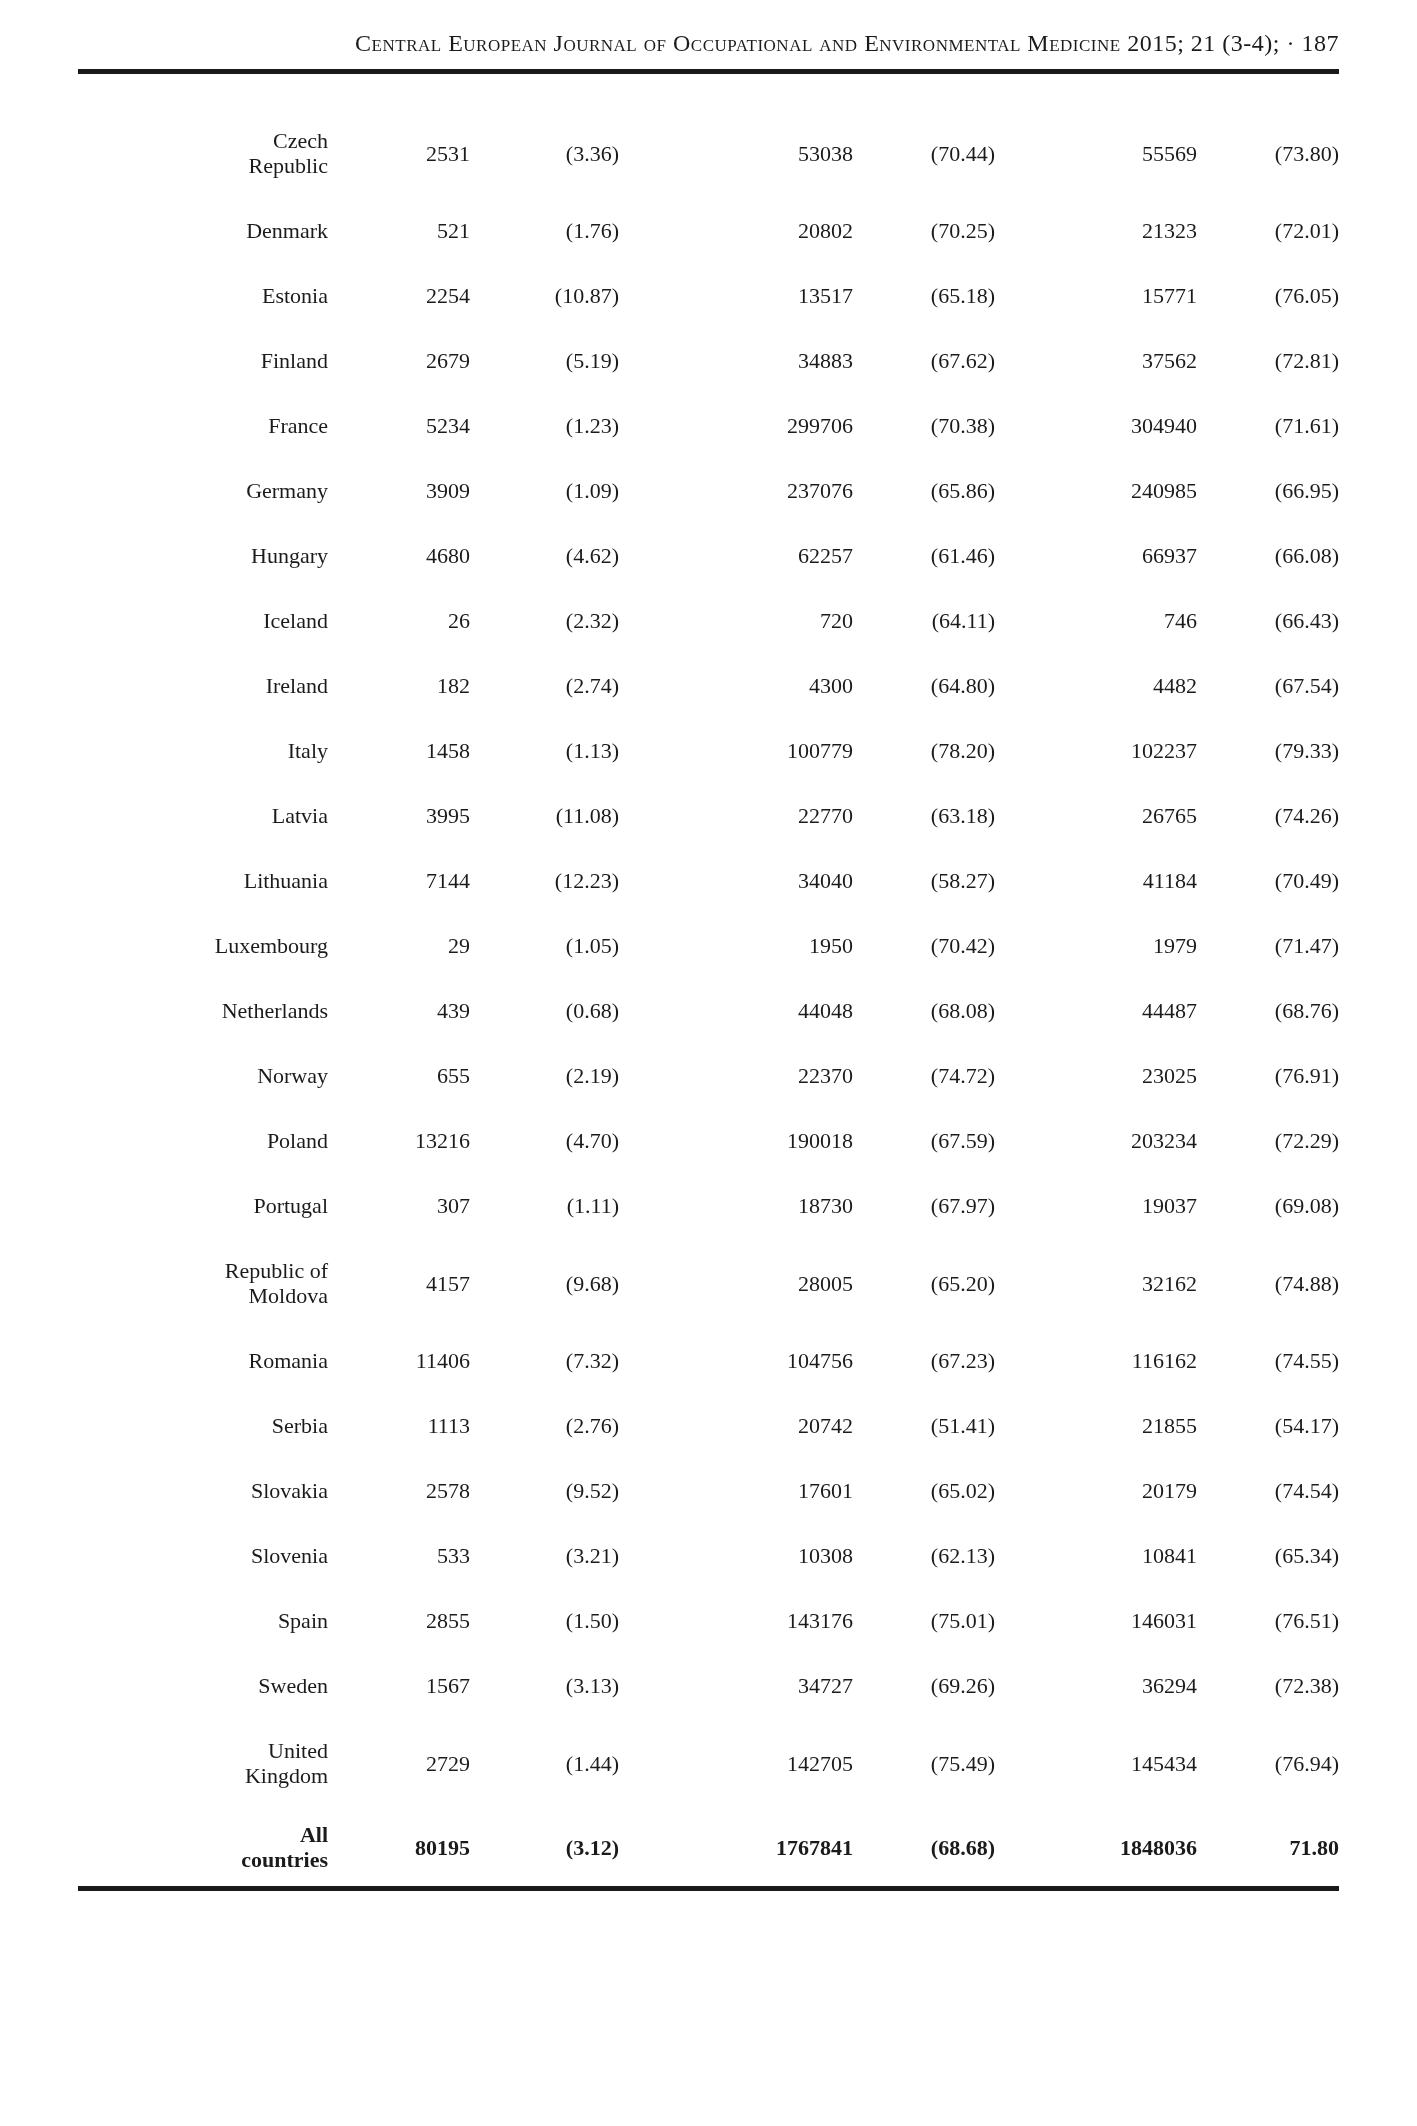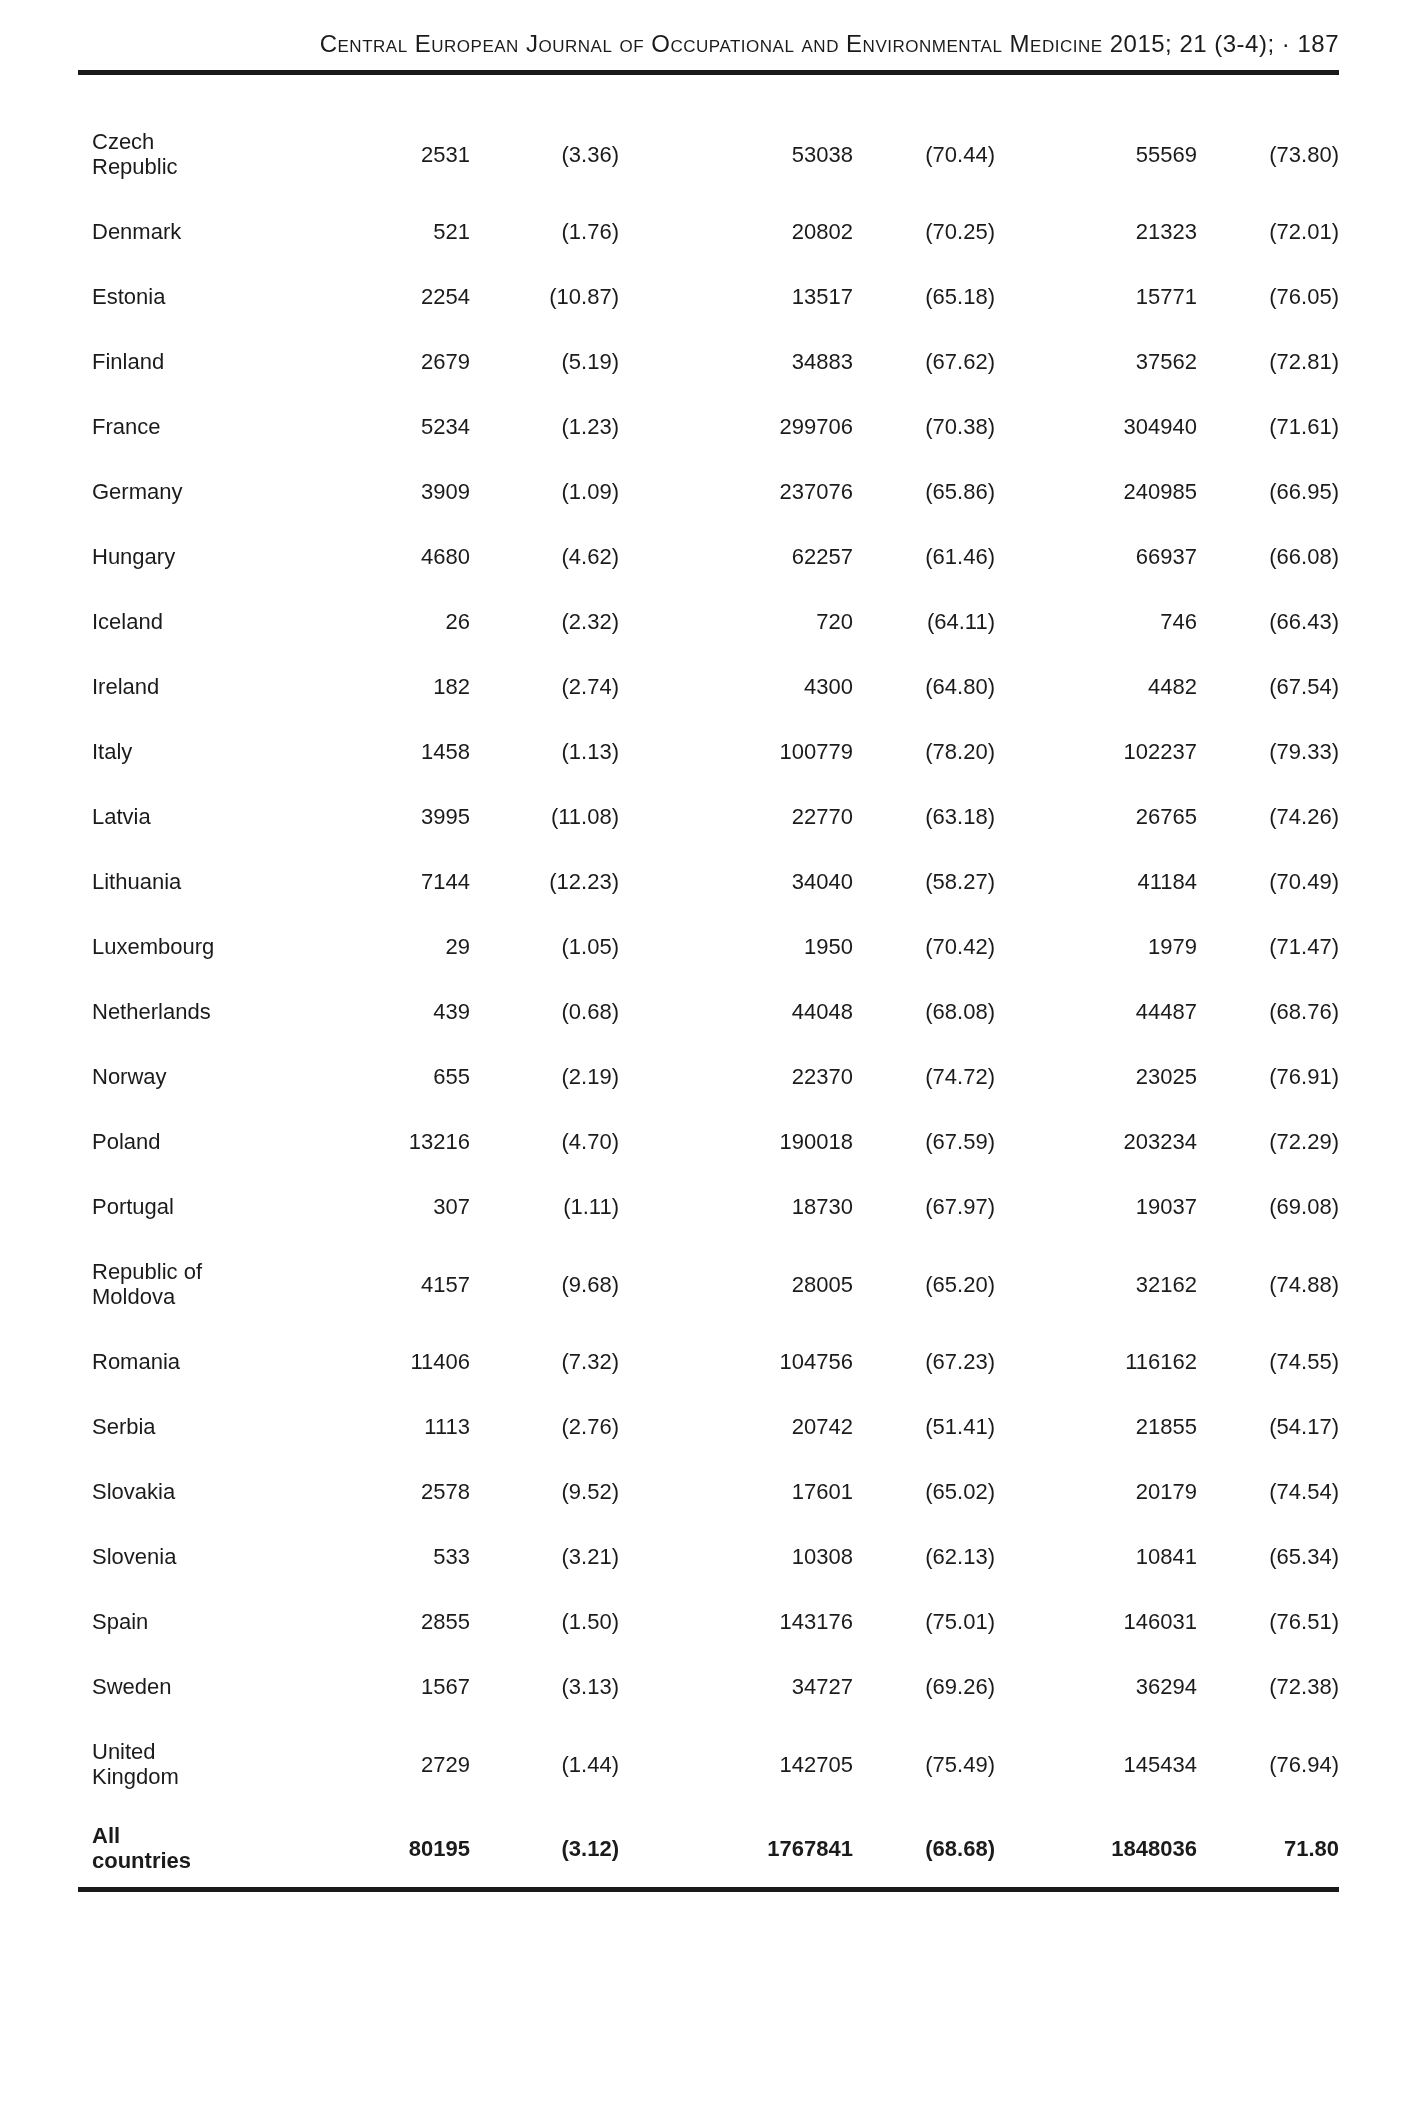--- a/index.html
+++ b/index.html
@@ -6,21 +6,21 @@
     margin: 0;
     padding: 0;
     background: #ffffff;
   }
   .page {
     position: relative;
     width: 1417px;
     height: 2126px;
     background: #ffffff;
     color: #1b1b1b;
-    font-family: Liberation Sans, sans-serif;
+    font-family: Liberation Serif, serif;
     overflow: hidden;
   }
   .journal-header {
     padding-top: 30px;
     width: 1339px;
     text-align: right;
     font-variant: small-caps;
     font-size: 24px;
     letter-spacing: 0.5px;
     color: #1b1b1b;
@@ -50,21 +50,21 @@
   table.stats col.c-n3 { width: 202px; }
   table.stats col.c-p3 { width: 142px; }
   table.stats td {
     padding: 20px 0;
     line-height: 25px;
     vertical-align: middle;
     text-align: right;
     font-variant-numeric: lining-nums;
   }
   table.stats td.country {
-    text-align: left;
+    text-align: right;
     padding-left: 14px;
     white-space: pre-line;
   }
   table.stats tr.total td {
     font-weight: bold;
     padding-top: 14px;
     padding-bottom: 14px;
   }
 </style>
 </head>

